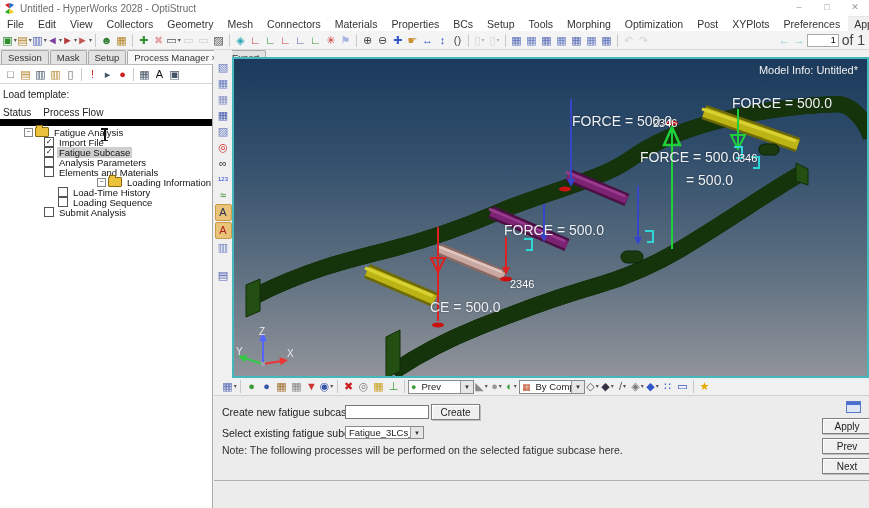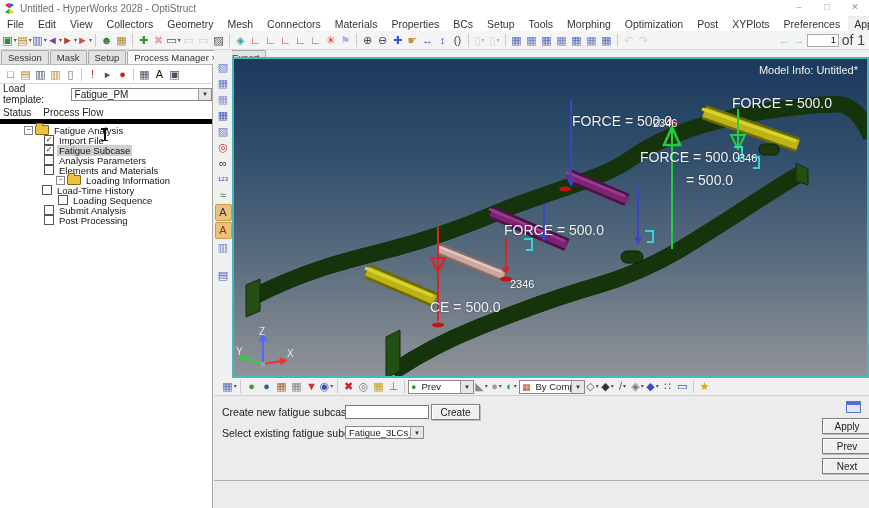--- a/index.html
+++ b/index.html
@@ -33,21 +33,21 @@
   .tabs{display:flex;height:14px;background:#ececec;border-bottom:1px solid #bbb;align-items:flex-end;}
   .tab{font-size:9.5px;color:#333;padding:1px 6px 1px 6px;border:1px solid #aaa;border-bottom:none;background:#e2e2e2;margin-left:1px;border-radius:2px 2px 0 0;white-space:nowrap;}
   .tab.active{background:#f7f7f7;font-weight:normal;}
   .lp-icons{display:flex;align-items:center;height:18px;border-bottom:1px solid #d6d6d6;padding-left:3px;position:relative;}
   .lp-row{display:flex;align-items:center;height:20px;padding-left:3px;}
   .lp-row .lbl{font-size:10px;color:#222;}
   .combo{display:inline-flex;align-items:center;border:1px solid #8a8a8a;background:#fff;height:13px;font-size:10px;position:relative;box-sizing:border-box;}
   .combo .ctext{padding:0 3px;white-space:nowrap;overflow:hidden;flex:1;}
   .combo .cbtn{width:12px;height:100%;background:#e6e6e6;border-left:1px solid #999;font-size:6px;display:flex;align-items:center;justify-content:center;color:#333;flex:none;}
   .lt-combo{width:152px;margin-left:6px;}
-  .statushdr{display:flex;height:13px;align-items:center;border-bottom:5px solid #000000;margin-top:2px;}
+  .statushdr{display:flex;height:13px;align-items:center;border-bottom:7px solid #000000;margin-top:2px;}
   .statushdr span{font-size:10px;color:#222;}
   .tree{margin-top:1px;}
   .trow{display:flex;align-items:center;height:10px;font-size:9.5px;color:#111;white-space:nowrap;}
   .trow .tlbl{padding:0 2px;}
   .trow.sel .tlbl{background:#cfcfcf;}
   .expander{width:7px;height:7px;border:1px solid #888;background:#fff;font-size:7px;line-height:5px;text-align:center;color:#333;margin-right:2px;flex:none;}
   .folder{width:12px;height:8px;background:#ecc23c;border:1px solid #8a6a10;border-radius:1px;margin-right:3px;position:relative;flex:none;}
   .folder:before{content:"";position:absolute;left:0;top:-3px;width:5px;height:2px;background:#ecc23c;border:1px solid #8a6a10;border-bottom:none;}
   .cbox{width:8px;height:8px;border:1px solid #555;background:#fff;font-size:8px;line-height:8px;text-align:center;color:#222;margin-right:3px;flex:none;}
 
@@ -320,24 +320,20 @@
         </span>
         <span class="ic">
           <span class="g" style="color: rgb(17, 17, 17);">A</span>
         </span>
         <span class="ic">
           <span class="g" style="color: rgb(68, 85, 102);">▣</span>
         </span>
       </div>
     <div class="lp-row">
       <span class="lbl">Load template:</span>
-      <span class="combo lt-combo">
-        <span class="ctext">Fatigue_PM</span>
-        <span class="cbtn">▼</span>
-      </span>
     </div>
     <div class="statushdr">
       <span style="margin-left:3px;">Status</span>
       <span style="margin-left:12px;">Process Flow</span>
     </div>
     <div class="tree" id="tree">
         <div class="trow" style="padding-left: 24px;">
           <span class="expander">−</span>
           <span class="folder"></span>
           <span class="tlbl">Fatigue Analysis</span>
@@ -351,40 +347,36 @@
           <span class="tlbl">Fatigue Subcase</span>
         </div>
         <div class="trow" style="padding-left: 44px;">
           <span class="cbox"></span>
           <span class="tlbl">Analysis Parameters</span>
         </div>
         <div class="trow" style="padding-left: 44px;">
           <span class="cbox"></span>
           <span class="tlbl">Elements and Materials</span>
         </div>
-        <div class="trow" style="padding-left: 56px;">
+        <div class="trow" style="padding-left: 56px; margin-left: 41px;">
           <span class="expander">−</span>
           <span class="folder"></span>
           <span class="tlbl">Loading Information</span>
         </div>
-        <div class="trow" style="padding-left: 42px;">
+        <div class="trow" style="padding-left: 58px;">
           <span class="cbox"></span>
           <span class="tlbl">Load-Time History</span>
         </div>
         <div class="trow" style="padding-left: 58px;">
           <span class="cbox"></span>
           <span class="tlbl">Loading Sequence</span>
         </div>
         <div class="trow" style="padding-left: 44px;">
           <span class="cbox"></span>
           <span class="tlbl">Submit Analysis</span>
-        </div>
-        <div class="trow" style="padding-left: 44px;">
-          <span class="cbox"></span>
-          <span class="tlbl">Post Processing</span>
         </div>
       </div>
   </div>
 
   <div class="strip" id="strip">
       <span class="ic">
         <span class="g" style="color: rgb(106, 126, 194);">▧</span>
       </span>
       <span class="ic">
         <span class="g" style="color: rgb(106, 126, 194);">▦</span>
@@ -604,20 +596,21 @@
 
   <div class="bpanel">
     <span class="bp-label" style="left:8px;top:10px;">Create new fatigue subcase:</span>
     <input class="bp-input" type="text" style="">
     <div class="btn" style="left:217px;top:8px;width:47px;height:14px;">Create</div>
     <span class="bp-label" style="left:8px;top:31px;">Select existing fatigue subcase:</span>
     <span class="combo bp-combo">
       <span class="ctext" style="font-size:9.5px;">Fatigue_3LCs_Seam'</span>
       <span class="cbtn">▼</span>
     </span>
+    <span class="bp-note">Note: The following processes will be performed on the selected fatigue subcase here.</span>
     <span class="panelwin"></span>
     <div class="btn" style="left:608px;top:22px;width:48px;height:14px;">Apply</div>
     <div class="btn" style="left:608px;top:42px;width:48px;height:14px;">Prev</div>
     <div class="btn" style="left:608px;top:62px;width:48px;height:14px;">Next</div>
   </div>
 
   <div class="footer"></div>
 </div>
 
 </body></html>

